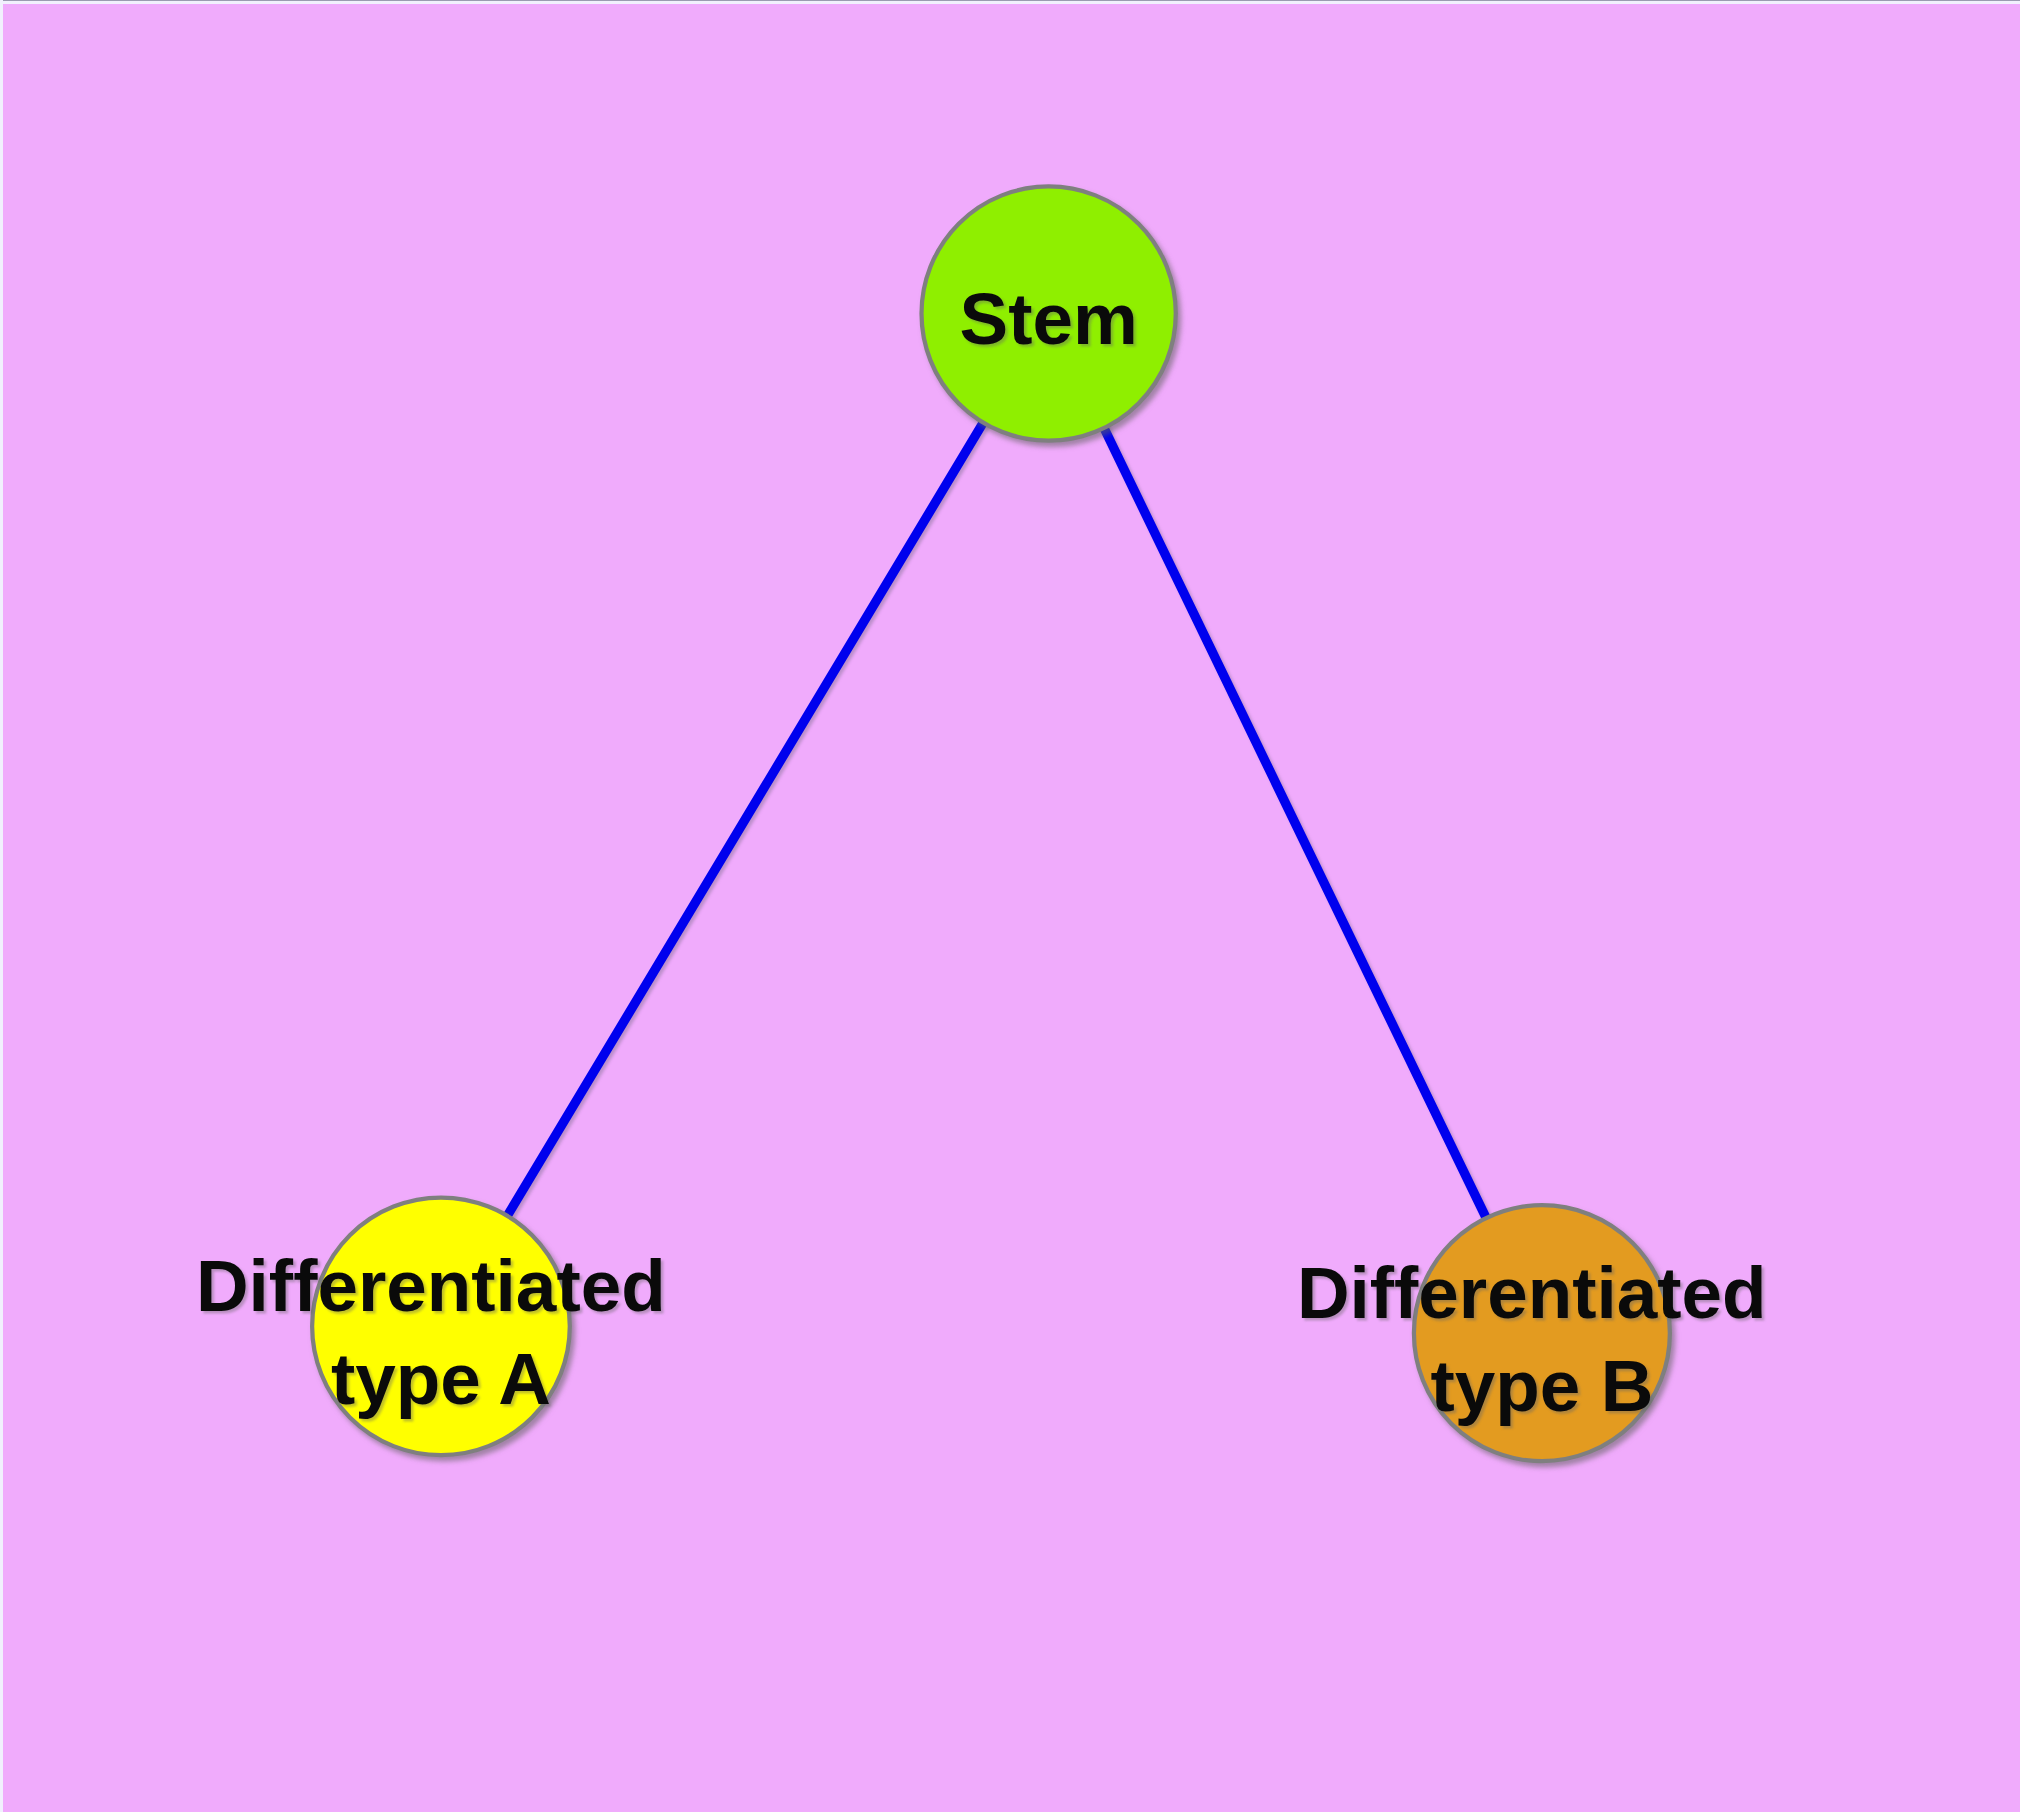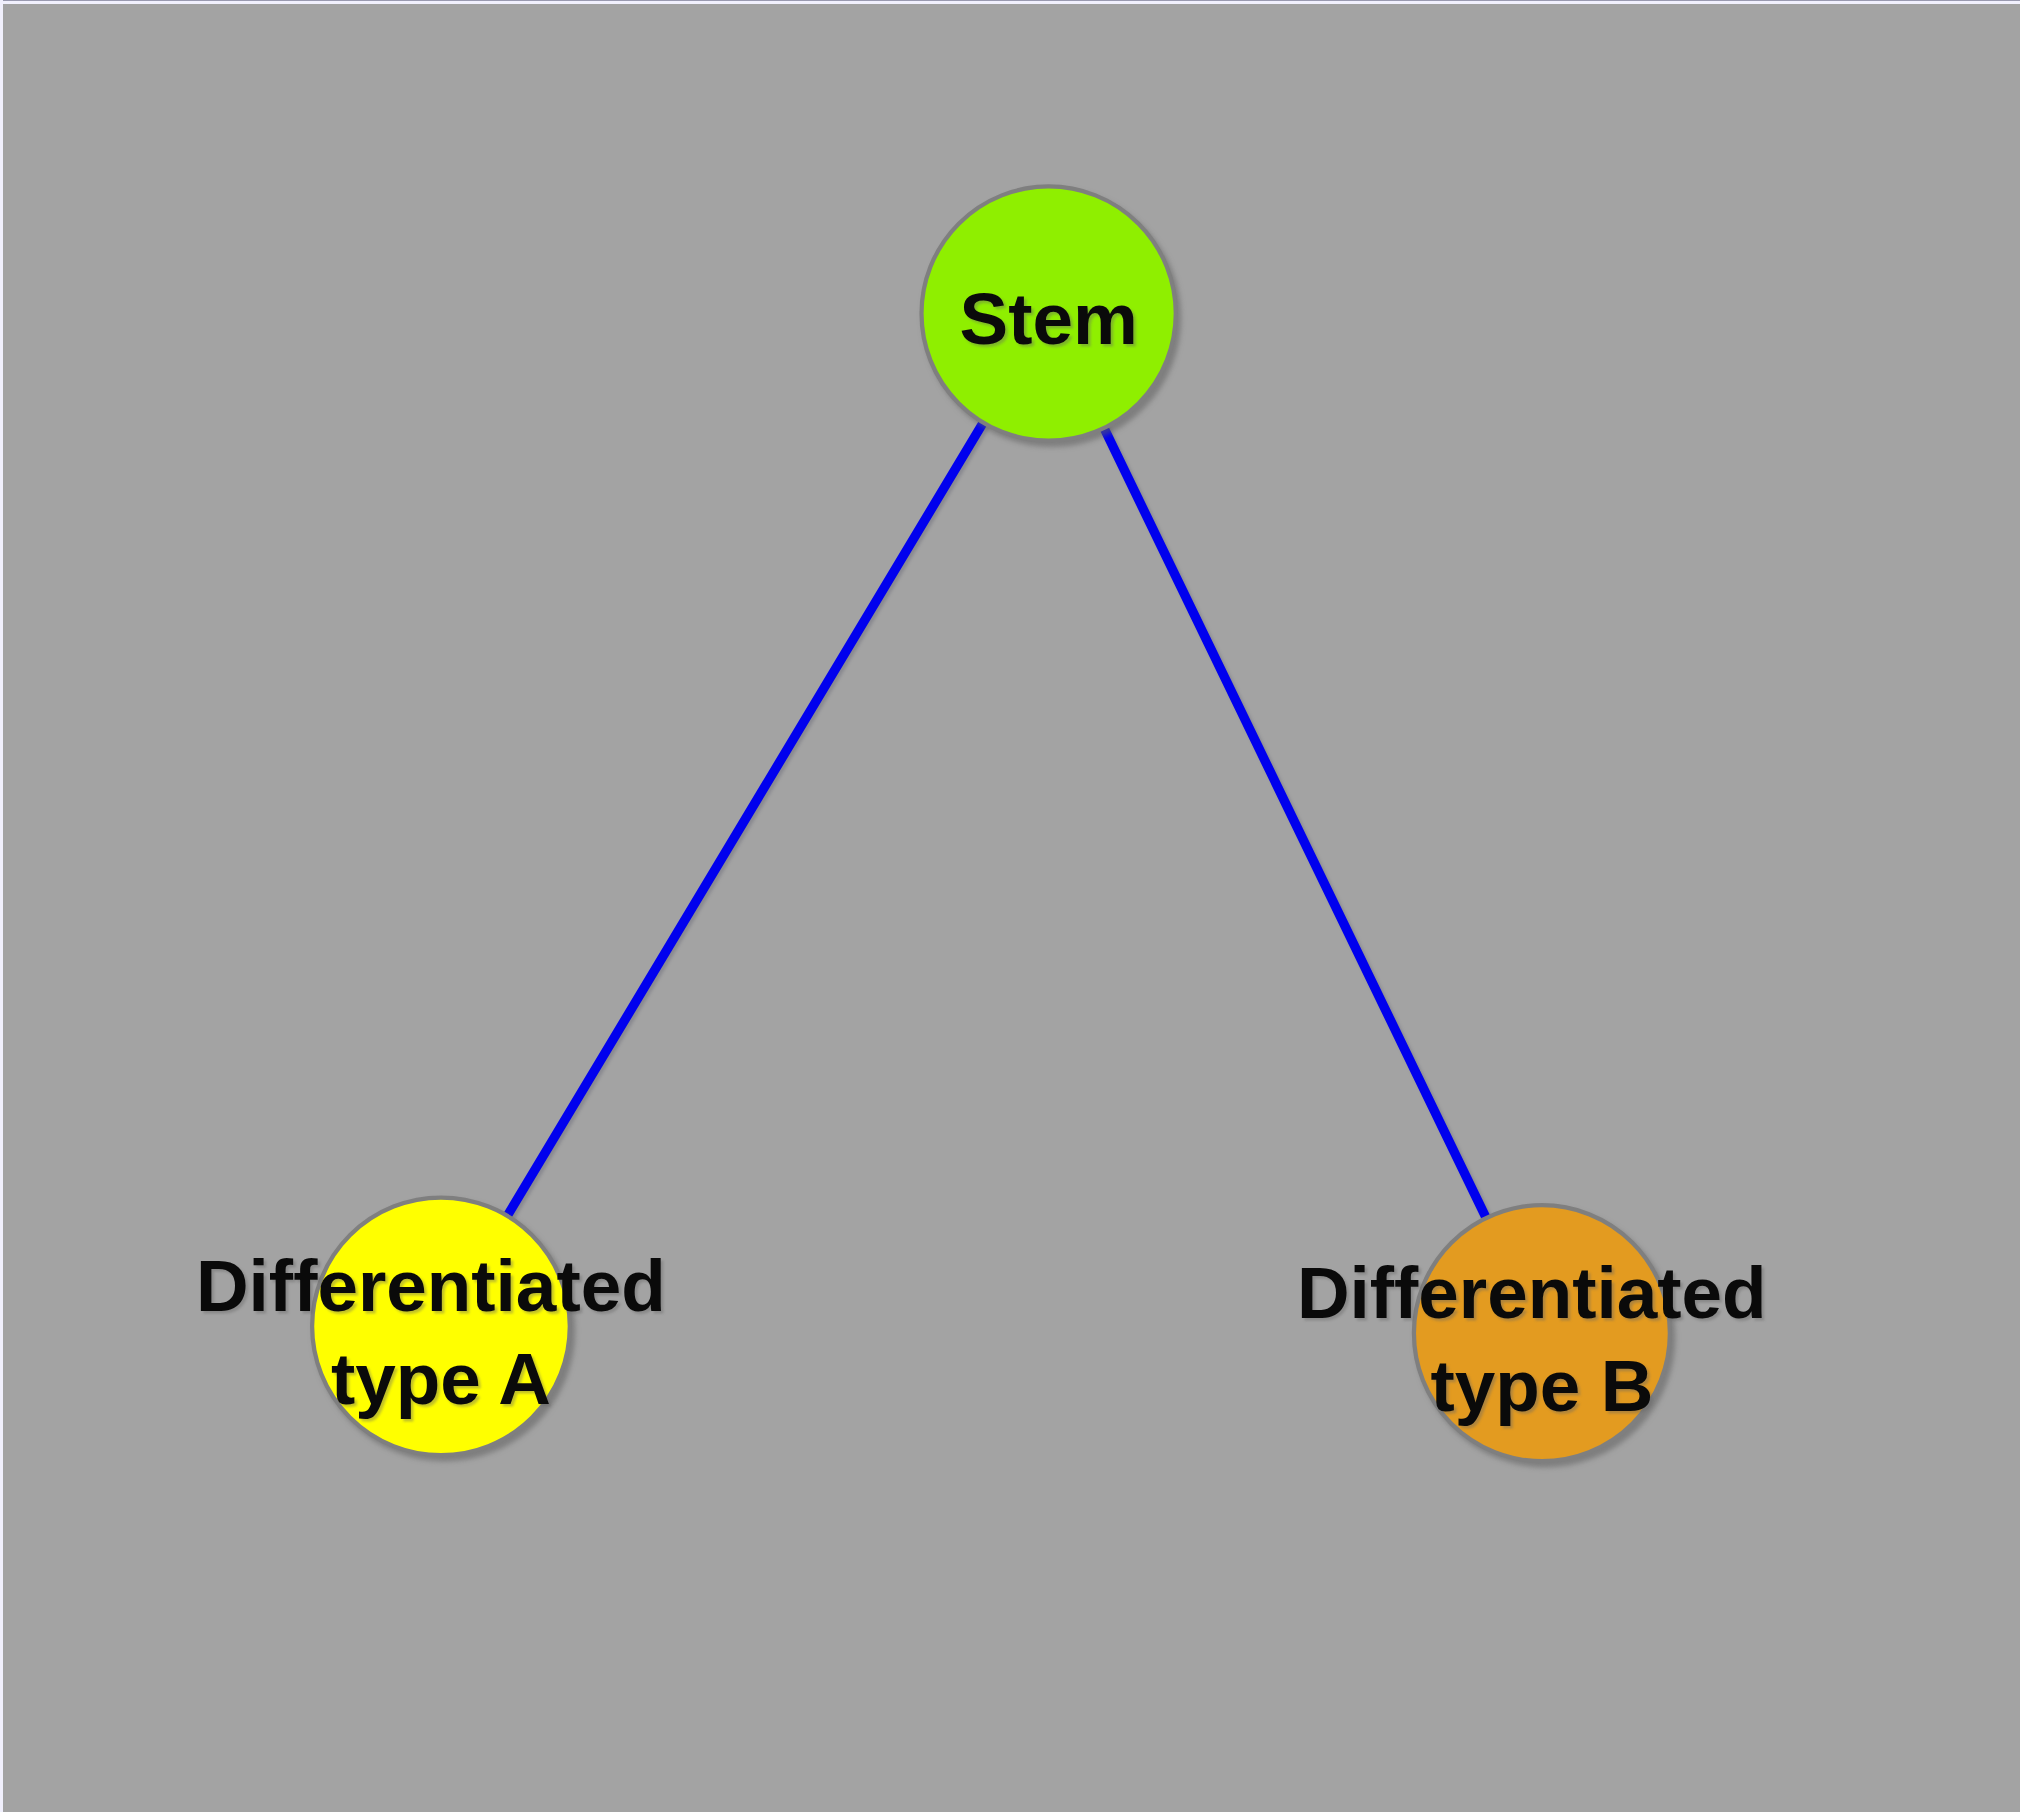--- a/index.html
+++ b/index.html
@@ -8,21 +8,21 @@
     width: 2021px;
     height: 1812px;
     background: #C9C9F8;
     overflow: hidden;
     font-family: "Liberation Sans", sans-serif;
   }
   #stage {
     position: relative;
     width: 2021px;
     height: 1812px;
-    background: #a3a3a3;
+    background: #f0abfc;
   }
   
   .edge-strip-top {
     position: absolute;
     left: 0; top: 0;
     width: 100%; height: 3.4px;
     background: #F1F0FD;
     border-top: 0.8px solid #9a9ab0;
   }
   .edge-strip-left {

